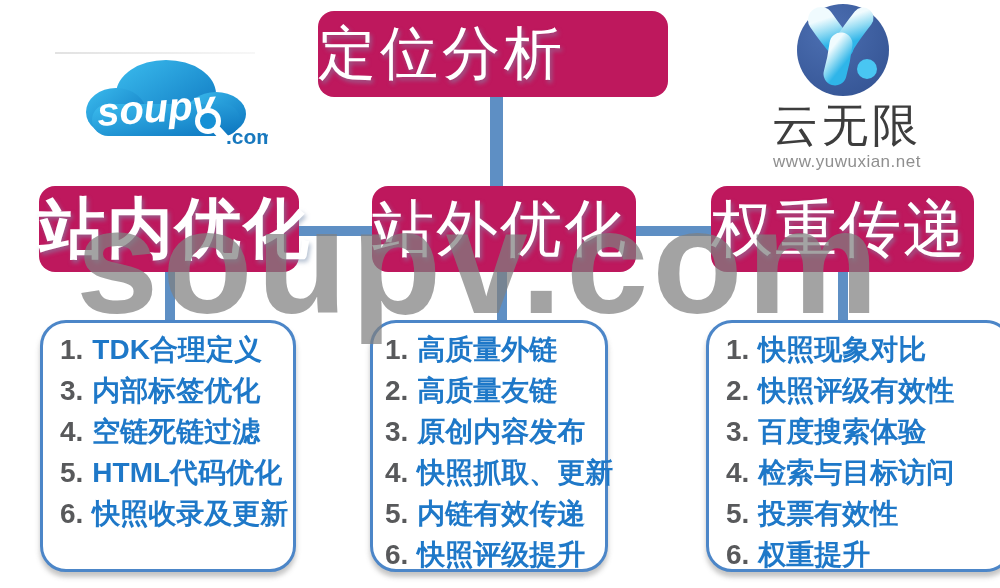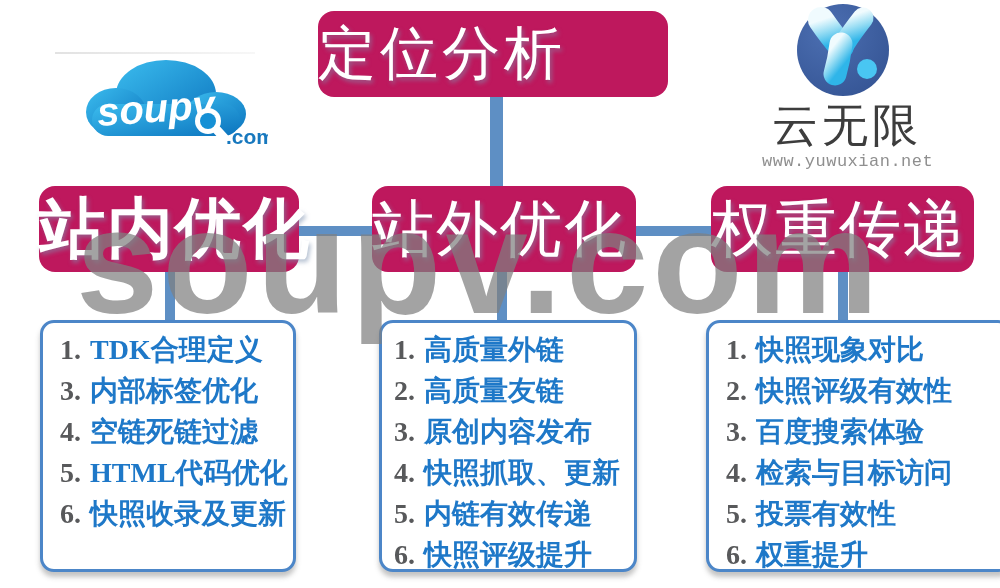--- a/index.html
+++ b/index.html
@@ -25,43 +25,43 @@
   .conn{position:absolute;background:#5E8FC4;z-index:5;}
   .conn-root-v{left:490px;top:96px;width:13px;height:94px;}
   .conn-h-left{left:297px;top:226px;width:77px;height:10px;}
   .conn-h-right{left:634px;top:226px;width:79px;height:10px;}
   .conn-v0{left:165px;top:271px;width:10px;height:52px;}
   .conn-v1{left:497px;top:271px;width:10px;height:52px;}
   .conn-v2{left:838px;top:271px;width:10px;height:52px;}
   
   .listbox{
     position:absolute;top:320px;height:252px;background:#ffffff;
-    border:3px solid #4C86C8;border-radius:14px;box-sizing:border-box;
+    border:3px solid #4C86C8;border-radius:26px;box-sizing:border-box;
     box-shadow:0 5px 5px rgba(125,125,125,0.45);
-    padding:6px 0 0 17px;z-index:10;font-family:Liberation Serif, serif;
+    padding:6px 0 0 17px;z-index:10;
   }
   .listbox-0{left:40px;width:256px;}
-  .listbox-1{left:379px;width:258px;padding-left:12px;}
+  .listbox-1{left:370px;width:238px;padding-left:12px;}
   .listbox-2{left:706px;width:306px;}
   .list-item{height:41px;line-height:41px;font-size:28px;font-weight:bold;white-space:nowrap;}
   .list-num{color:#58595B;margin-right:9px;}
   .list-text{color:#1E78C8;}
   
   .watermark{
     position:absolute;left:76px;top:188px;z-index:50;pointer-events:none;
     font-size:148px;line-height:1;font-weight:bold;letter-spacing:4px;
     color:rgba(128,128,128,0.72);white-space:nowrap;
   }
   
   .soupv-logo{position:absolute;left:78px;top:54px;width:190px;height:105px;z-index:20;}
   .yun-logo-mark{position:absolute;left:790px;top:2px;width:106px;height:96px;z-index:20;}
   .yun-title{position:absolute;left:762px;top:100px;width:170px;text-align:center;
     font-size:46px;line-height:1.1;color:#3D3D3D;letter-spacing:4px;white-space:nowrap;z-index:20;}
   .yun-url{position:absolute;left:762px;top:152px;width:170px;text-align:center;
-    font-size:17px;color:#8F8F8F;letter-spacing:0.5px;white-space:nowrap;z-index:20;font-family:Liberation Mono, monospace;}
+    font-size:17px;color:#8F8F8F;letter-spacing:0.5px;white-space:nowrap;z-index:20;}
 </style>
 </head>
 <body>
 
 <div class="canvas">
 
   <div class="topline"></div>
 
   <div class="soupv-logo">
     <svg width="190" height="105" viewBox="0 0 190 105">

